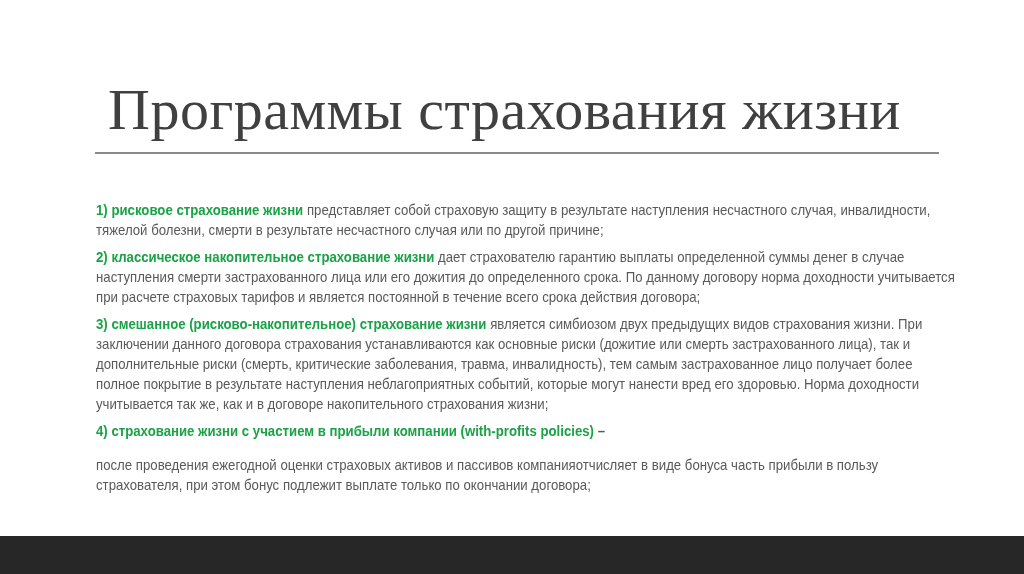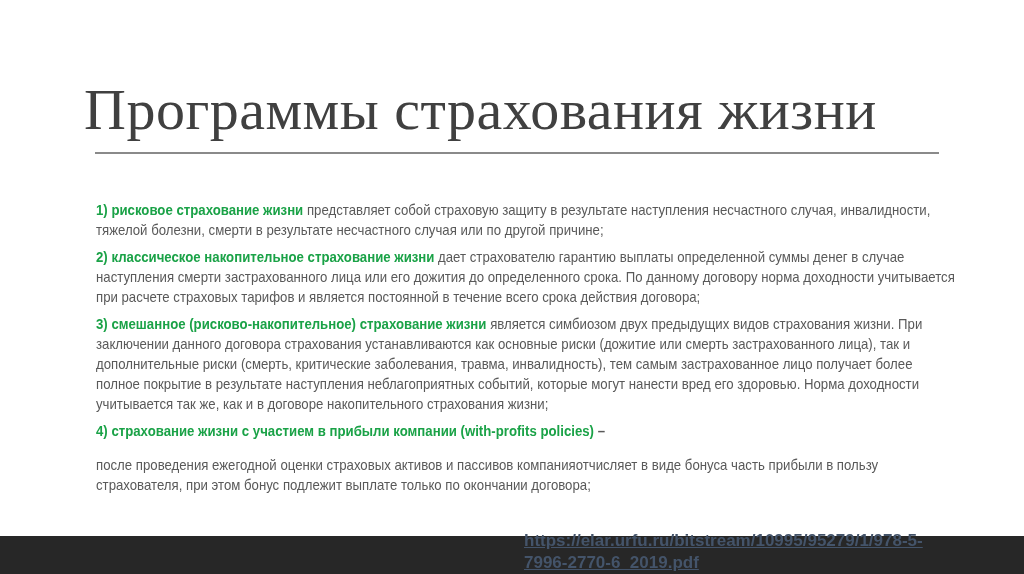--- a/index.html
+++ b/index.html
@@ -11,21 +11,21 @@
     --url-text:#44546a;
   }
   *{box-sizing:border-box}
   html,body{margin:0;padding:0}
   body{
     width:1024px;height:574px;overflow:hidden;background:#ffffff;
     font-family:"Liberation Sans",sans-serif;
   }
   .slide{position:relative;width:1024px;height:574px;background:#ffffff}
   .title{
-    position:absolute;left:84px;top:76px;margin:0;
+    position:absolute;left:108px;top:76px;margin:0;
     font-family:"Liberation Serif",serif;font-weight:normal;
     font-size:58px;color:var(--title-text);white-space:nowrap;
     letter-spacing:0.5px;
   }
   .divider{
     position:absolute;left:95px;top:152px;width:844px;height:2px;
     background:var(--divider);
   }
   .body{
     position:absolute;left:96px;top:200px;width:960px;
@@ -78,18 +78,14 @@
         <div class="line"><span class="seg-green">4) страхование жизни с участием в прибыли компании (with-profits policies) </span><span class="seg-bold">–</span></div>
       </div>
       <div class="para spaced">
         <div class="line"><span>после проведения ежегодной оценки страховых активов и пассивов компанияотчисляет в виде бонуса часть прибыли в пользу</span></div>
         <div class="line"><span>страхователя, при этом бонус подлежит выплате только по окончании договора;</span></div>
       </div>
     </div>
 
   <div class="footer-bar"></div>
 
-  <a class="footer-url">
-    <span class="url-line">https://elar.urfu.ru/bitstream/10995/95279/1/978-5-</span><br>
-    <span class="url-line">7996-2770-6_2019.pdf</span>
-  </a>
 
 </div>
 
 </body></html>

